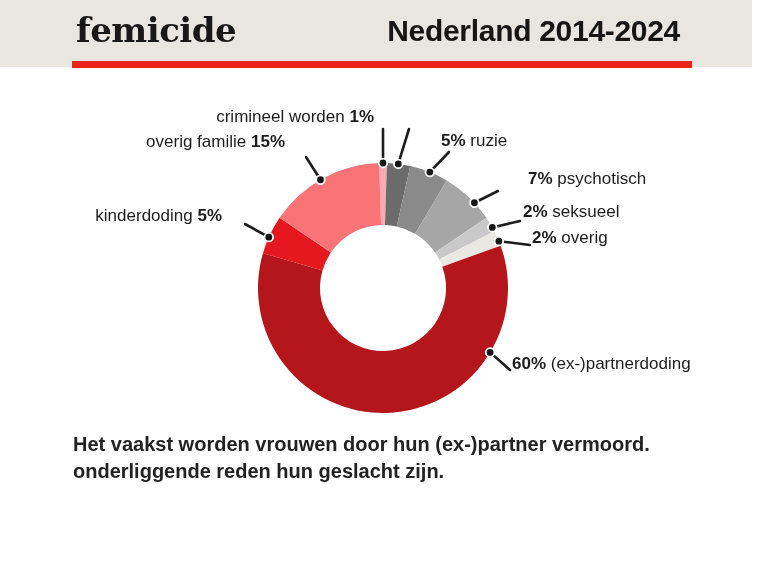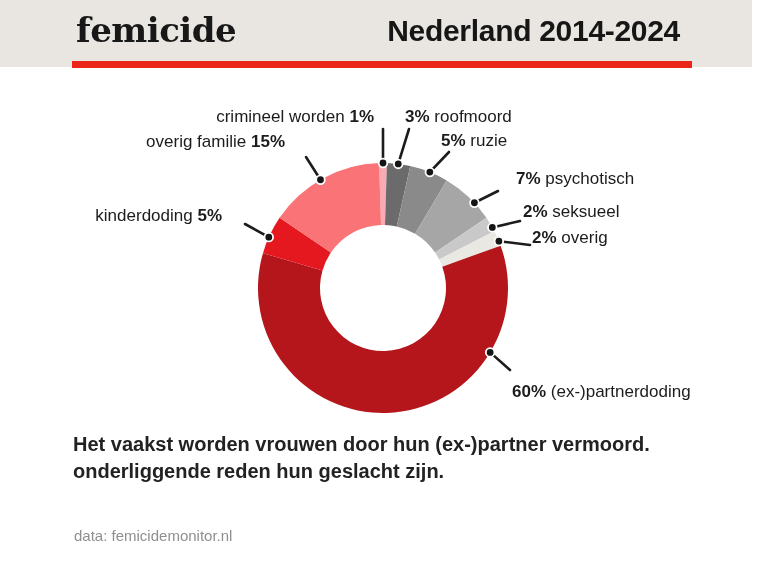--- a/index.html
+++ b/index.html
@@ -21,24 +21,24 @@
   .slice-label{
     position:absolute;font-size:17px;line-height:20px;white-space:nowrap;
     color:#1c1c1c;font-weight:400;
   }
   .slice-label .b{font-weight:700;}
   #lbl-crimineel{right:378px;top:107px;}
   #lbl-roofmoord{left:405px;top:107px;}
   #lbl-ruzie{left:441px;top:131px;}
   #lbl-overigfamilie{right:467px;top:132px;}
   #lbl-kinderdoding{right:530px;top:206px;}
-  #lbl-psychotisch{left:516px;top:169px;}
+  #lbl-psychotisch{left:528px;top:169px;}
   #lbl-seksueel{left:523px;top:202px;}
   #lbl-overig{left:532px;top:228px;}
-  #lbl-partnerdoding{left:512px;top:382px;}
+  #lbl-partnerdoding{left:512px;top:354px;}
   .caption{
     position:absolute;left:73px;top:431px;font-size:20px;line-height:27px;
     color:#222222;font-weight:700;
   }
   .source{
     position:absolute;left:74px;top:527px;font-size:15px;line-height:18px;
     color:#8f8f8f;font-weight:400;
   }
 </style>
 </head>
@@ -77,23 +77,20 @@
       <circle cx="492.3274633924245" cy="227.39879746920786" r="4.3" fill="#151515" stroke="#ffffff" stroke-width="1.8"></circle>
       <circle cx="498.89798182084843" cy="241.174175823011" r="4.3" fill="#151515" stroke="#ffffff" stroke-width="1.8"></circle>
       <circle cx="490.14591258776403" cy="352.37975936375676" r="4.3" fill="#151515" stroke="#ffffff" stroke-width="1.8"></circle>
       <circle cx="268.8068177946749" cy="237.15791961552492" r="4.3" fill="#151515" stroke="#ffffff" stroke-width="1.8"></circle>
       <circle cx="320.49999999999994" cy="179.7468245269452" r="4.3" fill="#151515" stroke="#ffffff" stroke-width="1.8"></circle>
     </svg>
 
   <div class="slice-label" id="lbl-crimineel">
     <span>crimineel worden</span> <span class="b">1%</span>
   </div>
-  <div class="slice-label" id="lbl-roofmoord">
-    <span class="b">3%</span> <span>roofmoord</span>
-  </div>
   <div class="slice-label" id="lbl-ruzie">
     <span class="b">5%</span> <span>ruzie</span>
   </div>
   <div class="slice-label" id="lbl-psychotisch">
     <span class="b">7%</span> <span>psychotisch</span>
   </div>
   <div class="slice-label" id="lbl-seksueel">
     <span class="b">2%</span> <span>seksueel</span>
   </div>
   <div class="slice-label" id="lbl-overig">
@@ -107,15 +104,14 @@
   </div>
   <div class="slice-label" id="lbl-overigfamilie">
     <span>overig familie</span> <span class="b">15%</span>
   </div>
 
   <div class="caption">
     <div>Het vaakst worden vrouwen door hun (ex-)partner vermoord.</div>
     <div>onderliggende reden hun geslacht zijn.</div>
   </div>
 
-  <div class="source">data: femicidemonitor.nl</div>
 
 </div>
 
 </body></html>

